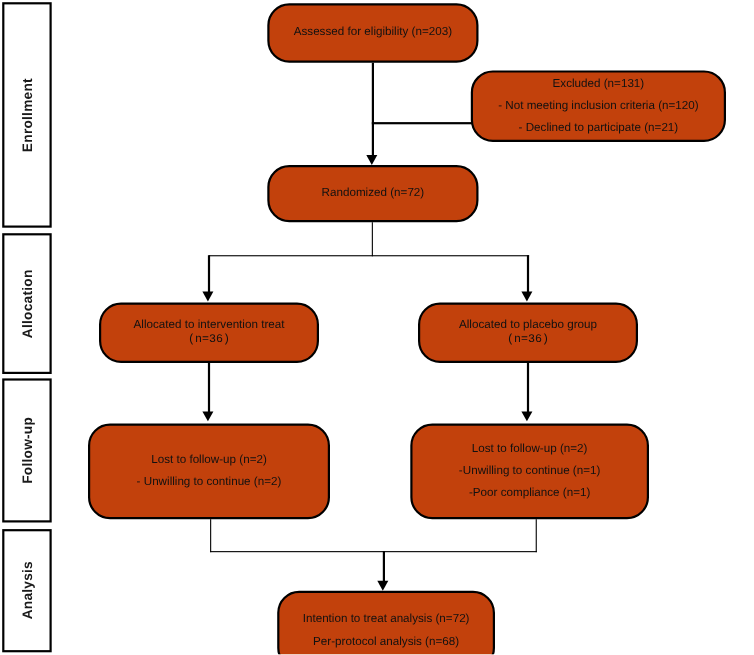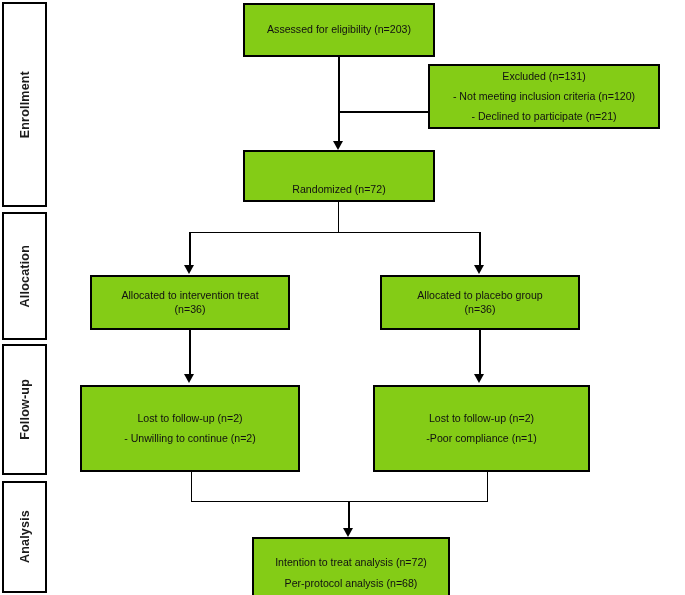--- a/index.html
+++ b/index.html
@@ -35,42 +35,42 @@
     font-weight: bold;
     letter-spacing: 0.2px;
     color: #1a1a1a;
     white-space: nowrap;
   }
 
   
   .node {
     position: absolute;
     border: 2px solid #000000;
-    border-radius: 0;
-    background: #84cc16;
+    border-radius: 20px;
+    background: #c2410c;
     box-sizing: border-box;
     display: flex;
     flex-direction: column;
     align-items: center;
     justify-content: center;
     padding: 4px 8px;
   }
   .node .line {
     font-size: 10.6px;
     color: #111111;
     line-height: 1.25;
     text-align: center;
     white-space: nowrap;
   }
   .node.left-align .line {
     width: 100%;
     text-align: center;
   }
   .node .line + .line { margin-top: 7px; }
-  .node.tight .line + .line { margin-top: 1px; }
+  .node.tight .line + .line { margin-top: 1px; font-family: Liberation Mono, monospace; }
 
   
   .vline {
     position: absolute;
     width: 0;
     border-left: 2px solid #000000;
   }
   .vline.thin { border-left-width: 1.6px; }
   .hline {
     position: absolute;
@@ -123,21 +123,21 @@
   <div class="node" style="left:243px; top:3px; width:192px; height:54px;">
     <div class="line">Assessed for eligibility (n=203)</div>
   </div>
 
   <div class="node left-align" style="left:428px; top:64px; width:232px; height:65px;">
     <div class="line">Excluded (n=131)</div>
     <div class="line">- Not meeting inclusion criteria (n=120)</div>
     <div class="line">- Declined to participate (n=21)</div>
   </div>
 
-  <div class="node" style="left:243px; top:150px; width:192px; height:52px;justify-content:flex-end;">
+  <div class="node" style="left:243px; top:150px; width:192px; height:52px;">
     <div class="line">Randomized (n=72)</div>
   </div>
 
   <div class="vline thin" style="left:338px; top:202px; height:31px;"></div>
   <div class="hline thin" style="left:190px; top:232px; width:291px;"></div>
   <div class="vline" style="left:189px; top:232px; height:34px;"></div>
   <div class="arrow-down" style="left:184px; top:265px;"></div>
   <div class="vline" style="left:479px; top:232px; height:34px;"></div>
   <div class="arrow-down" style="left:474px; top:265px;"></div>
 
@@ -156,20 +156,21 @@
   <div class="vline" style="left:479px; top:330px; height:45px;"></div>
   <div class="arrow-down" style="left:474px; top:374px;"></div>
 
   <div class="node" style="left:80px; top:385px; width:220px; height:87px;">
     <div class="line">Lost to follow-up (n=2)</div>
     <div class="line">- Unwilling to continue (n=2)</div>
   </div>
 
   <div class="node" style="left:373px; top:385px; width:217px; height:87px;">
     <div class="line">Lost to follow-up (n=2)</div>
+    <div class="line">-Unwilling to continue (n=1)</div>
     <div class="line">-Poor compliance (n=1)</div>
   </div>
 
   <div class="vline thin" style="left:191px; top:472px; height:30px;"></div>
   <div class="vline thin" style="left:487px; top:472px; height:30px;"></div>
   <div class="hline thin" style="left:191px; top:501px; width:297px;"></div>
   <div class="vline" style="left:348px; top:501px; height:28px;"></div>
   <div class="arrow-down" style="left:343px; top:528px;"></div>
 
   <div class="node" style="left:252px; top:537px; width:198px; height:72px;">

